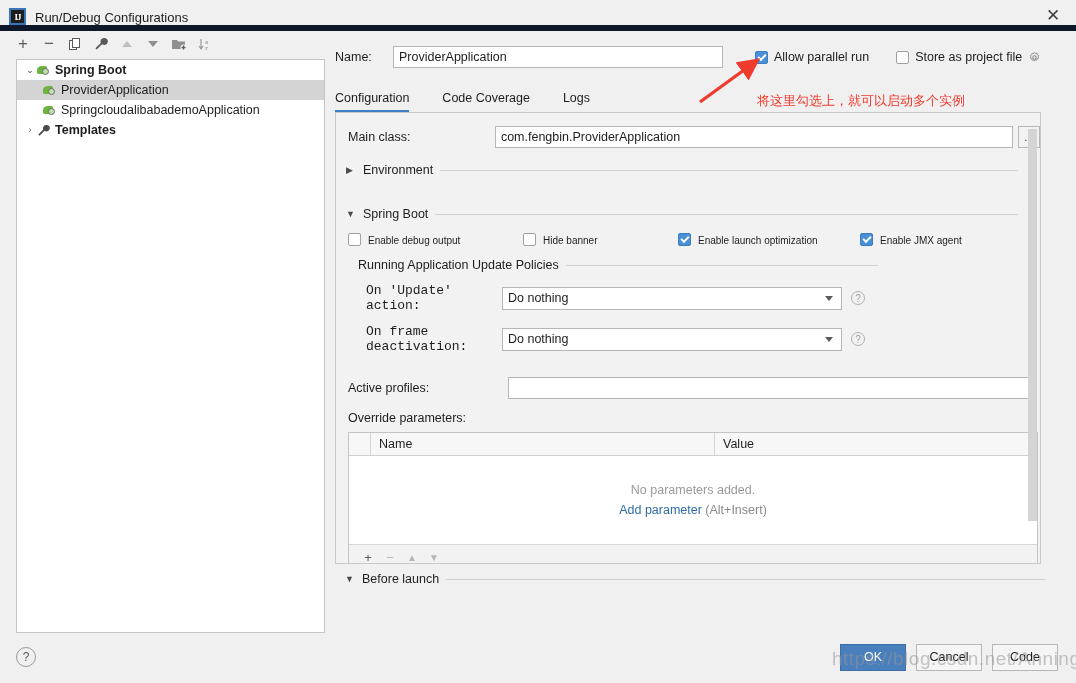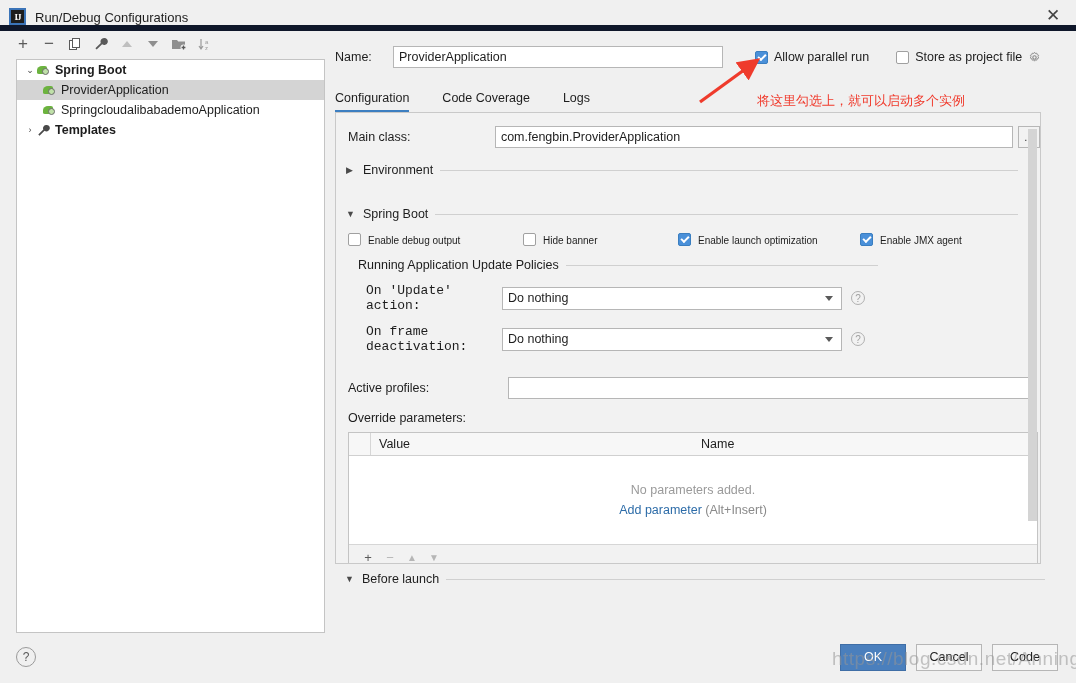--- a/index.html
+++ b/index.html
@@ -416,22 +416,22 @@
       <div class="field-row" style="margin-top:22px;">
         <span class="field-label">Active profiles:</span>
         <input class="txt" style="width: 528px;" type="text" value="">
       </div>
 
       <div style="margin:11px 0 0 12px;">Override parameters:</div>
 
       <div class="table-box">
         <div class="thead">
           <div class="th spacer"></div>
+          <div class="th name">Name</div>
           <div class="th value">Value</div>
-          <div class="th name">Name</div>
         </div>
         <div class="tbody">
           <div class="empty-msg">No parameters added.</div>
           <div>
             <span class="add-link">Add parameter</span>
             <span class="hint">(Alt+Insert)</span>
           </div>
         </div>
         <div class="tfoot">
           <span class="ic">+</span>

